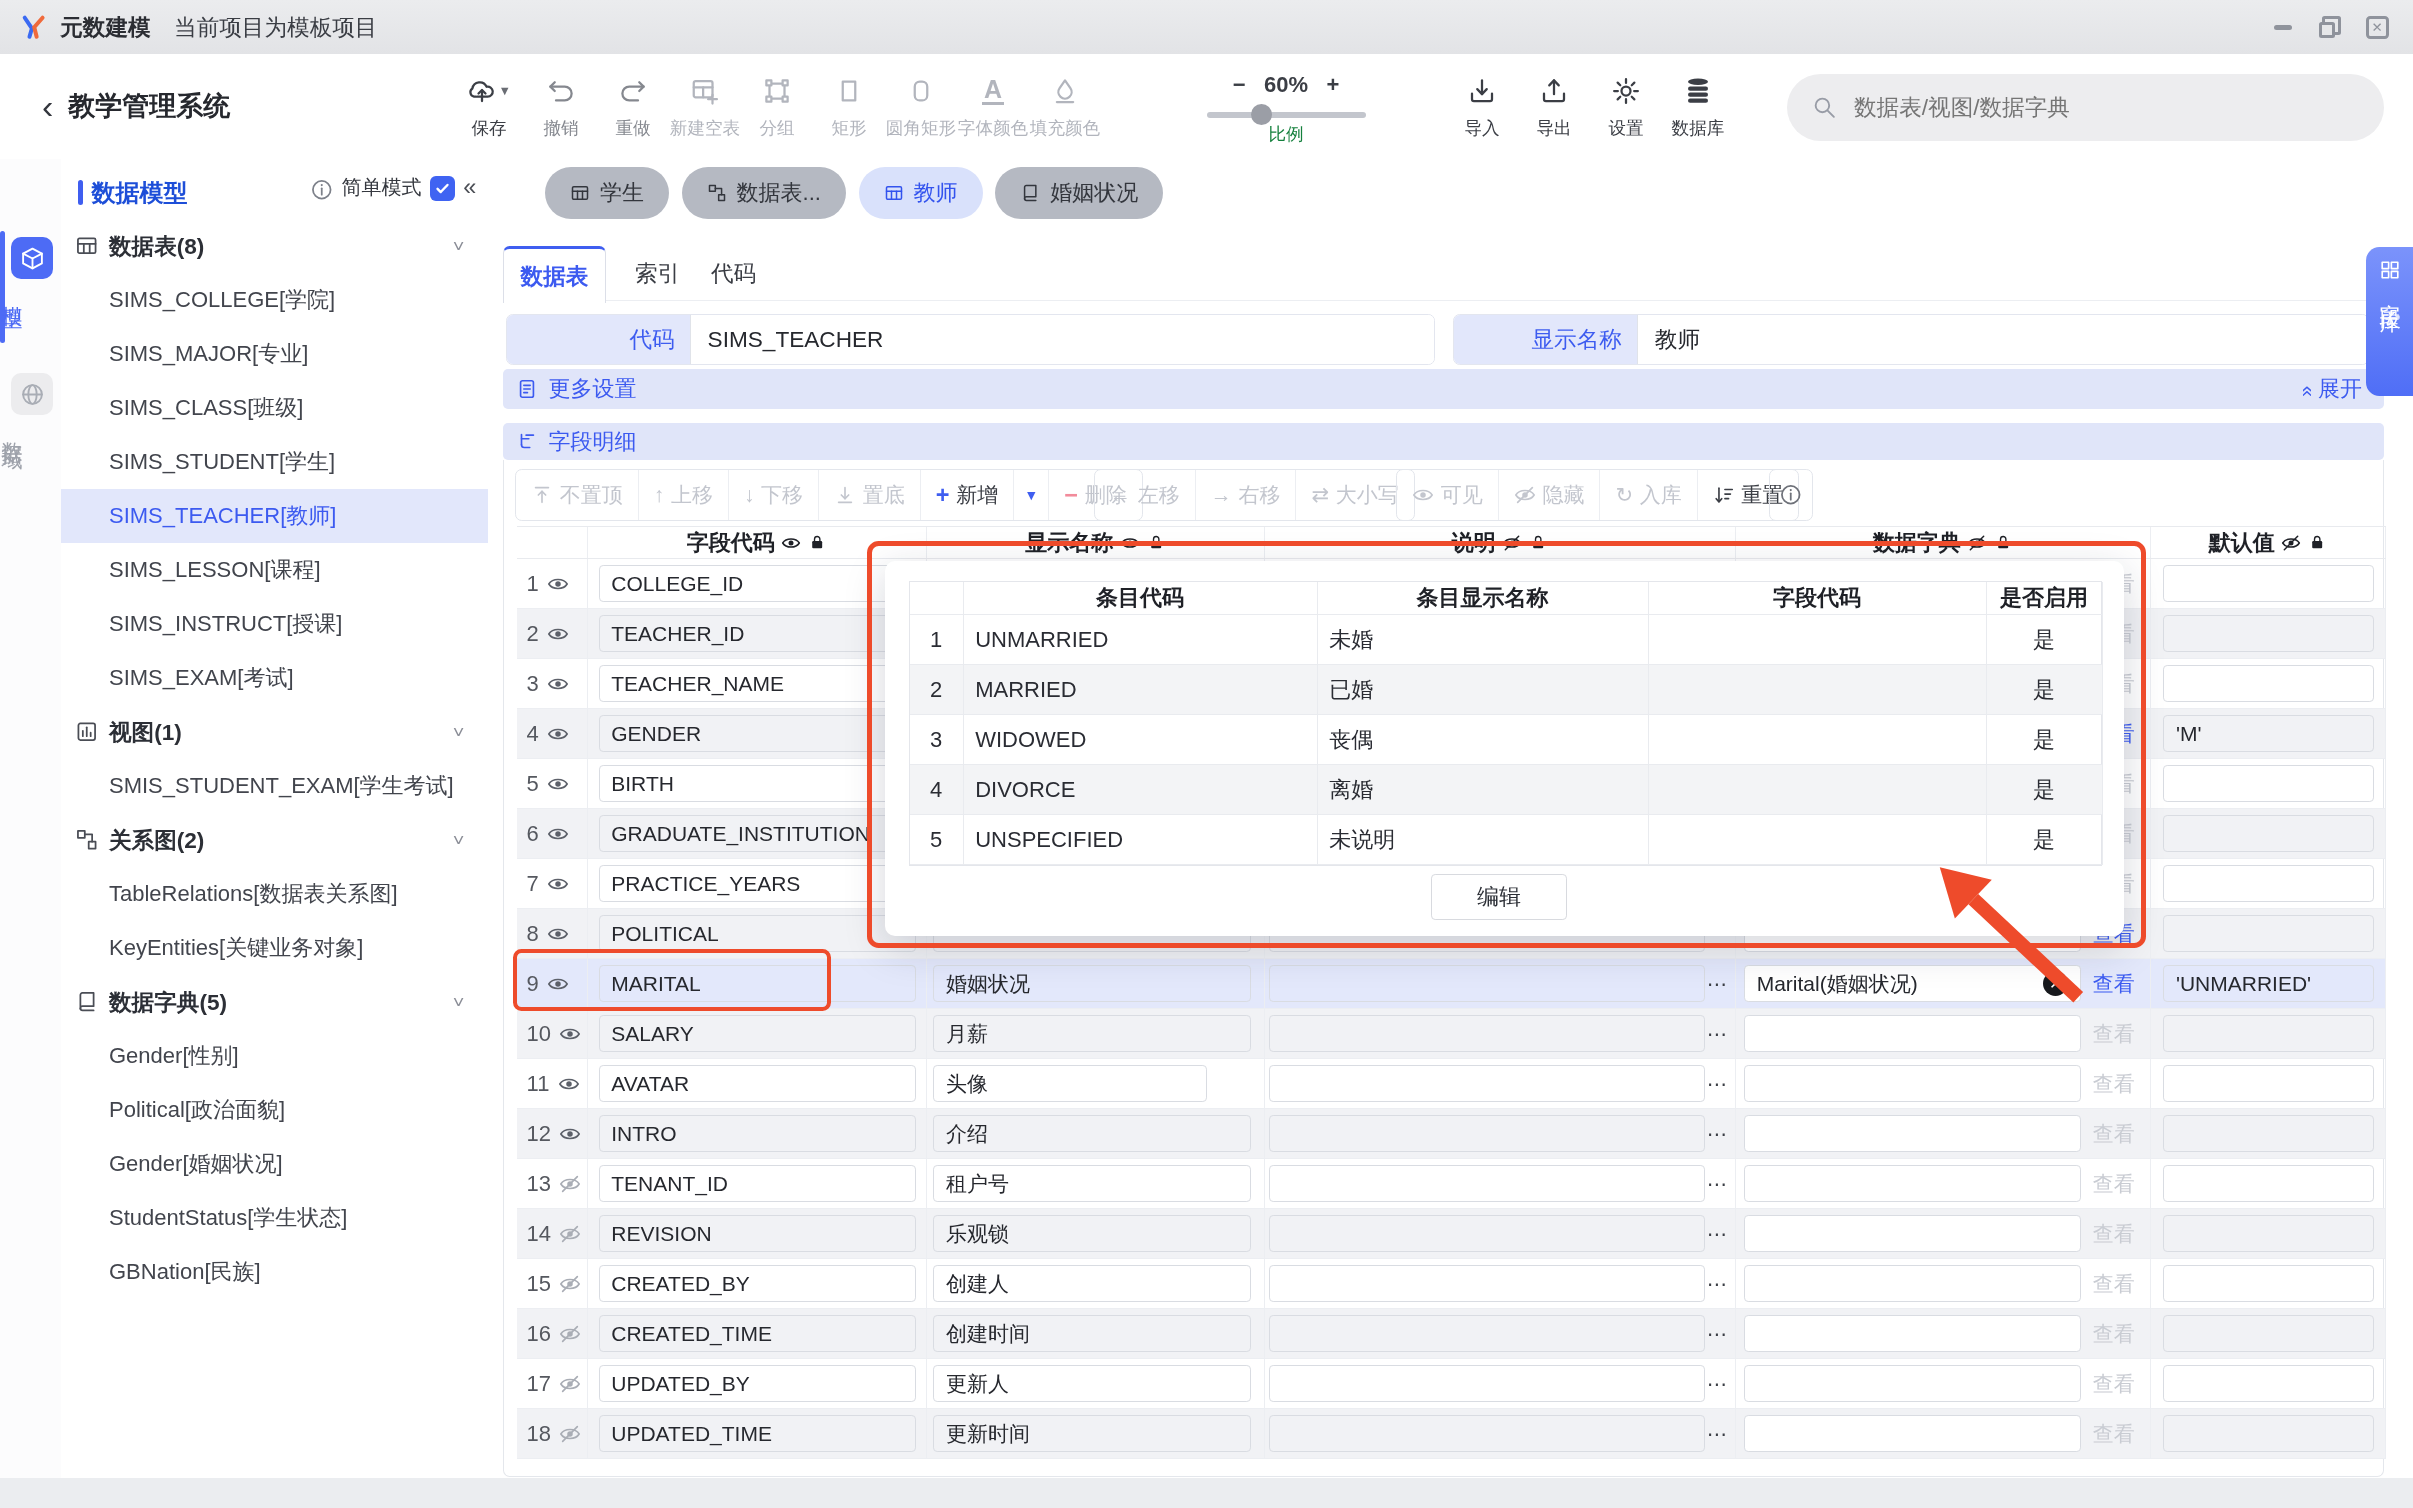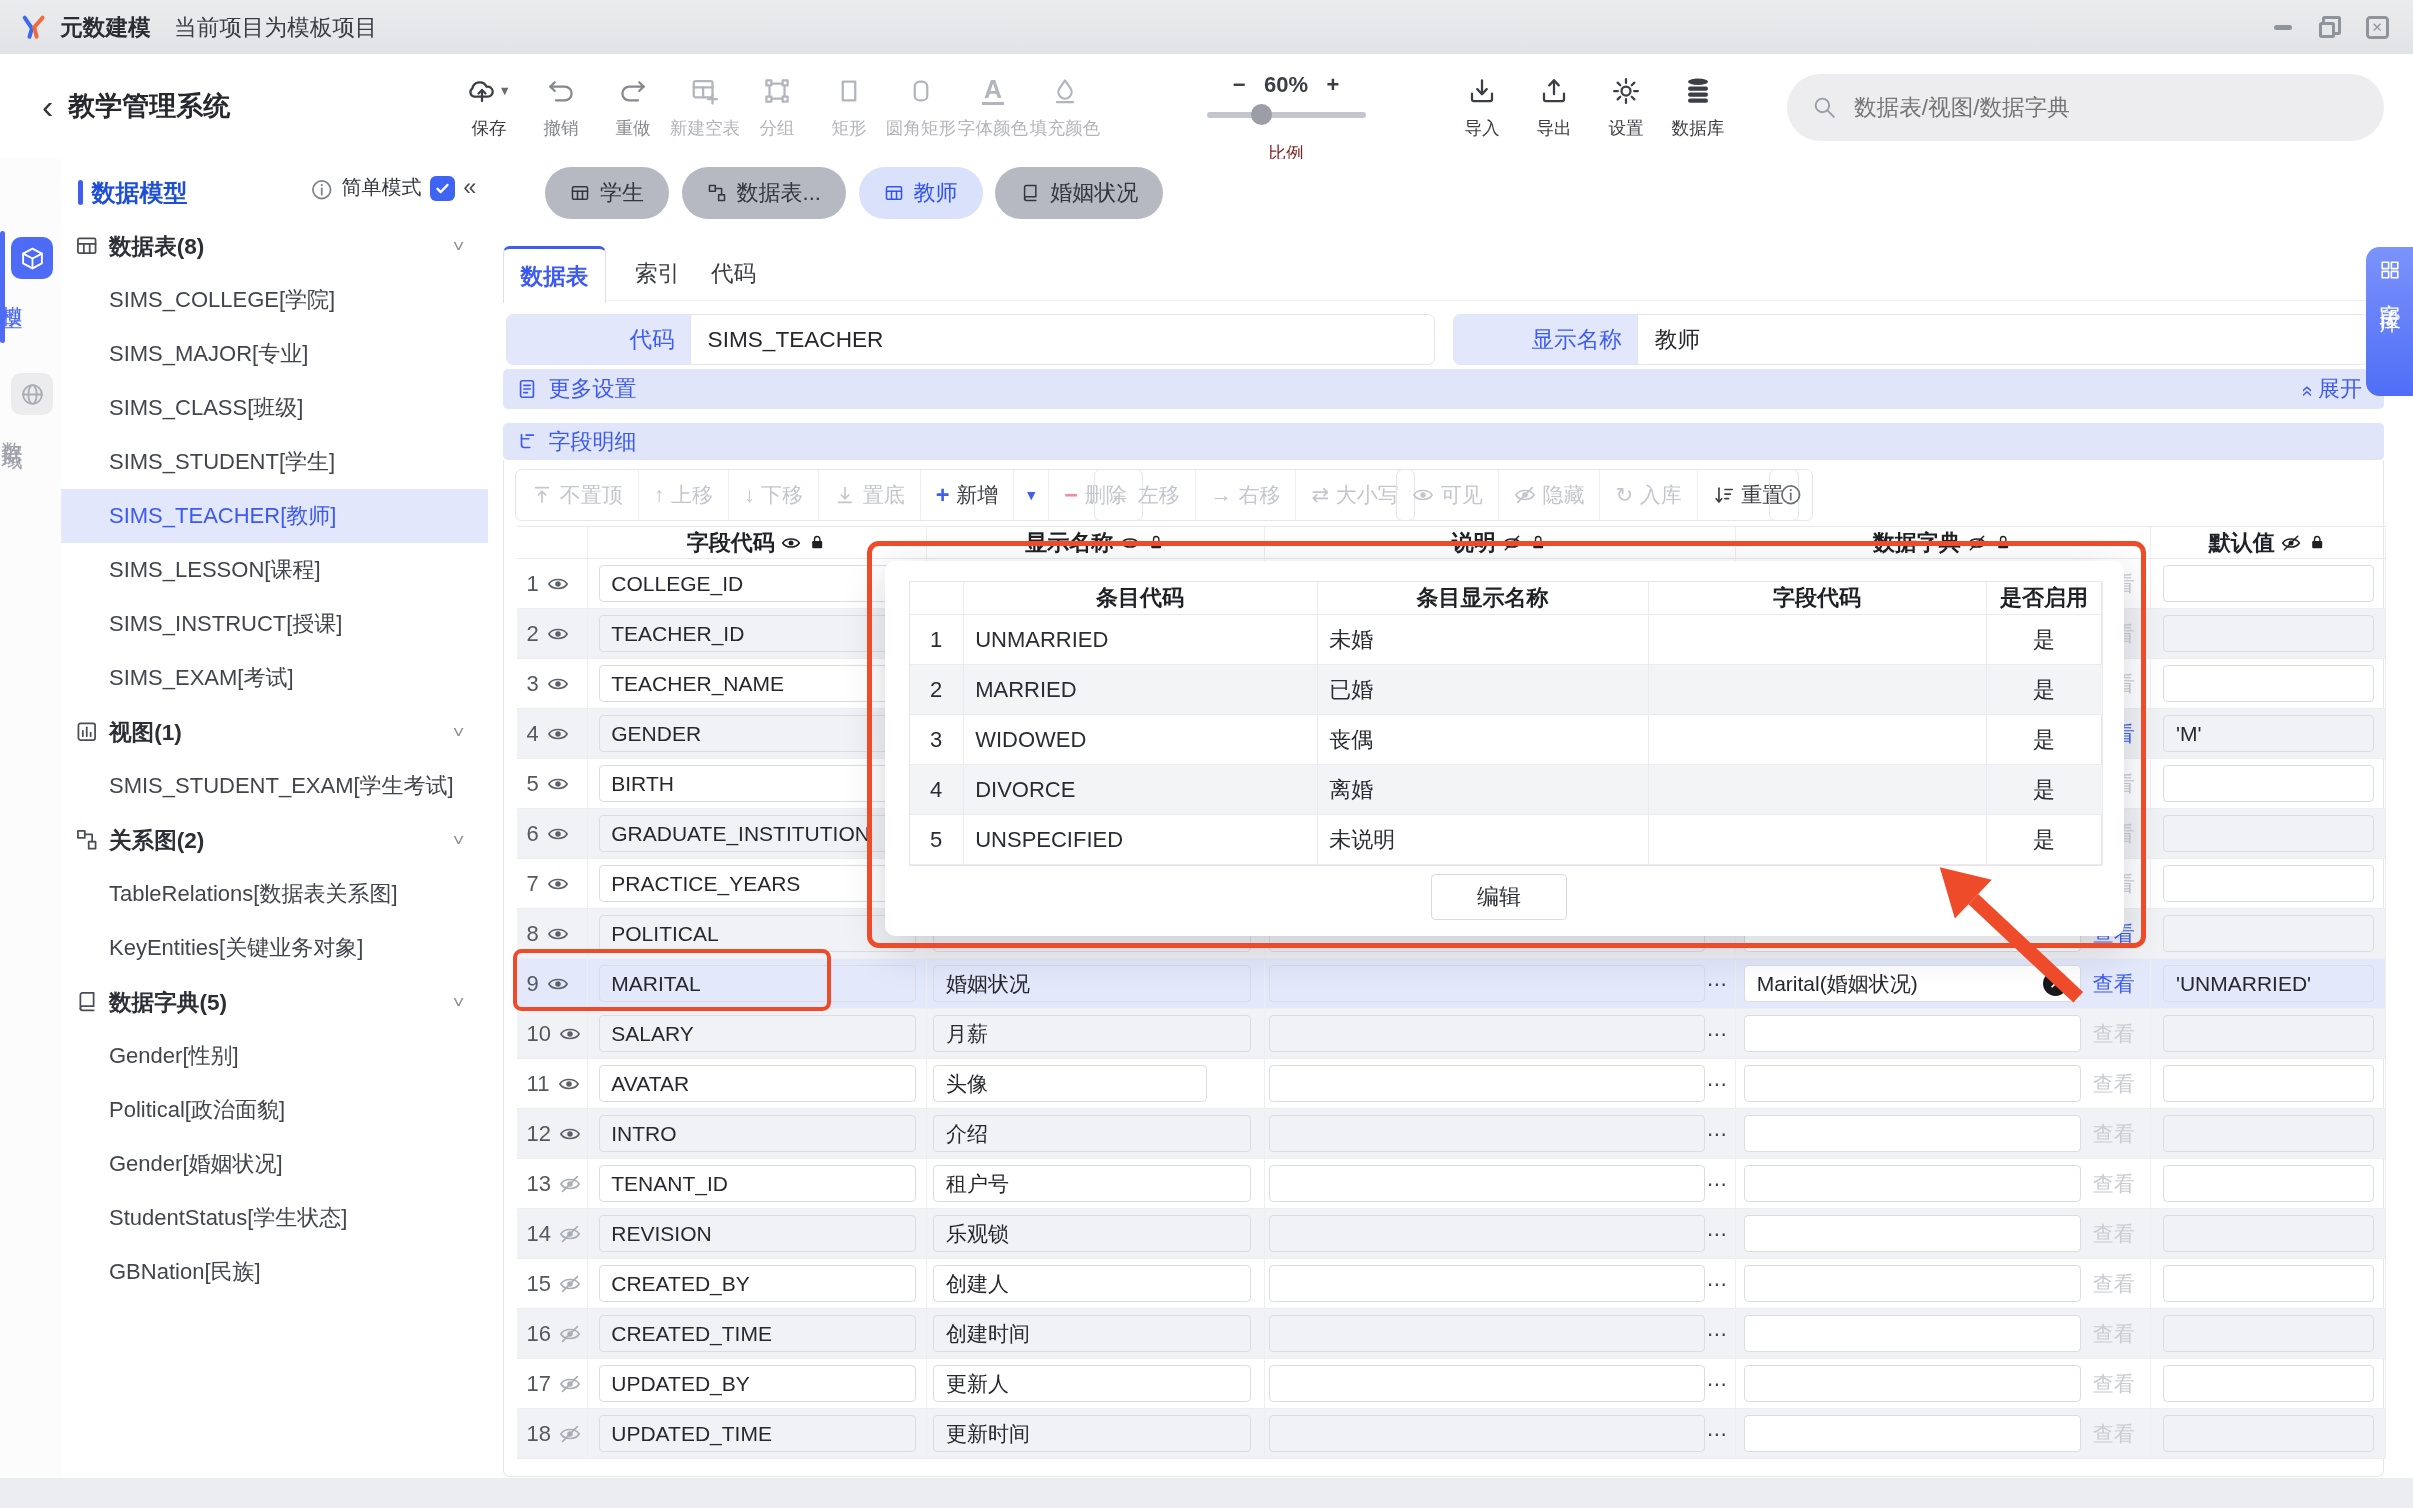--- a/index.html
+++ b/index.html
@@ -30,21 +30,21 @@
   .tool .tlb{font-size:17.6px;white-space:nowrap;}
   .tool.dark{color:#3b3e45;}
   .tool.mid{color:#85888f;}
   .tool.dim{color:#b2b5bd;}
   .tool .caret{font-size:12.6px;margin-left:1.7px;color:#6a6d74;}
   .iconA{font-size:25px;font-weight:bold;border-bottom:3.4px solid currentColor;line-height:1;padding:0 1.7px;}
   .zoombox{width:176px;display:flex;flex-direction:column;align-items:center;padding-top:10px;color:#3b3e45;}
   .zoomtop{display:flex;align-items:center;gap:18.4px;font-size:22px;font-weight:bold;}
   .zoomtrack{margin-top:13.4px;width:159px;height:5.9px;background:#c3c6cd;border-radius:3.4px;position:relative;}
   .zoomthumb{position:absolute;left:44px;top:-7.5px;width:21px;height:21px;border-radius:50%;background:#9b9ea6;}
-  .zoomlbl{margin-top:23px;font-size:17.6px;color:#7f1d1d;}
+  .zoomlbl{margin-top:4px;font-size:17.6px;color:#15803d;}
   .search{position:absolute;left:1787px;top:20px;width:597px;height:67px;border-radius:34px;background:#ededef;
           display:flex;align-items:center;gap:15px;padding-left:25px;box-sizing:border-box;color:#989ca6;}
   .search .ph{font-size:22.6px;color:#9aa0ab;background:transparent;border:none;outline:none;width:469px;font-family:inherit;}
 
   
   .rail{left:0;top:159px;width:61px;height:1319px;background:#fcfcfd;border-right:0.8px solid #ececef;}
   .railind{left:0;top:231px;width:5px;height:112px;background:#4d6bf5;border-radius:2.5px;}
   .railbtn{left:11px;width:42px;height:42px;border-radius:10px;display:flex;align-items:center;justify-content:center;}
   .railbtn.active{background:#4d6bf5;color:#fff;}
   .railbtn.idle{background:#ececee;color:#a9adb5;}

